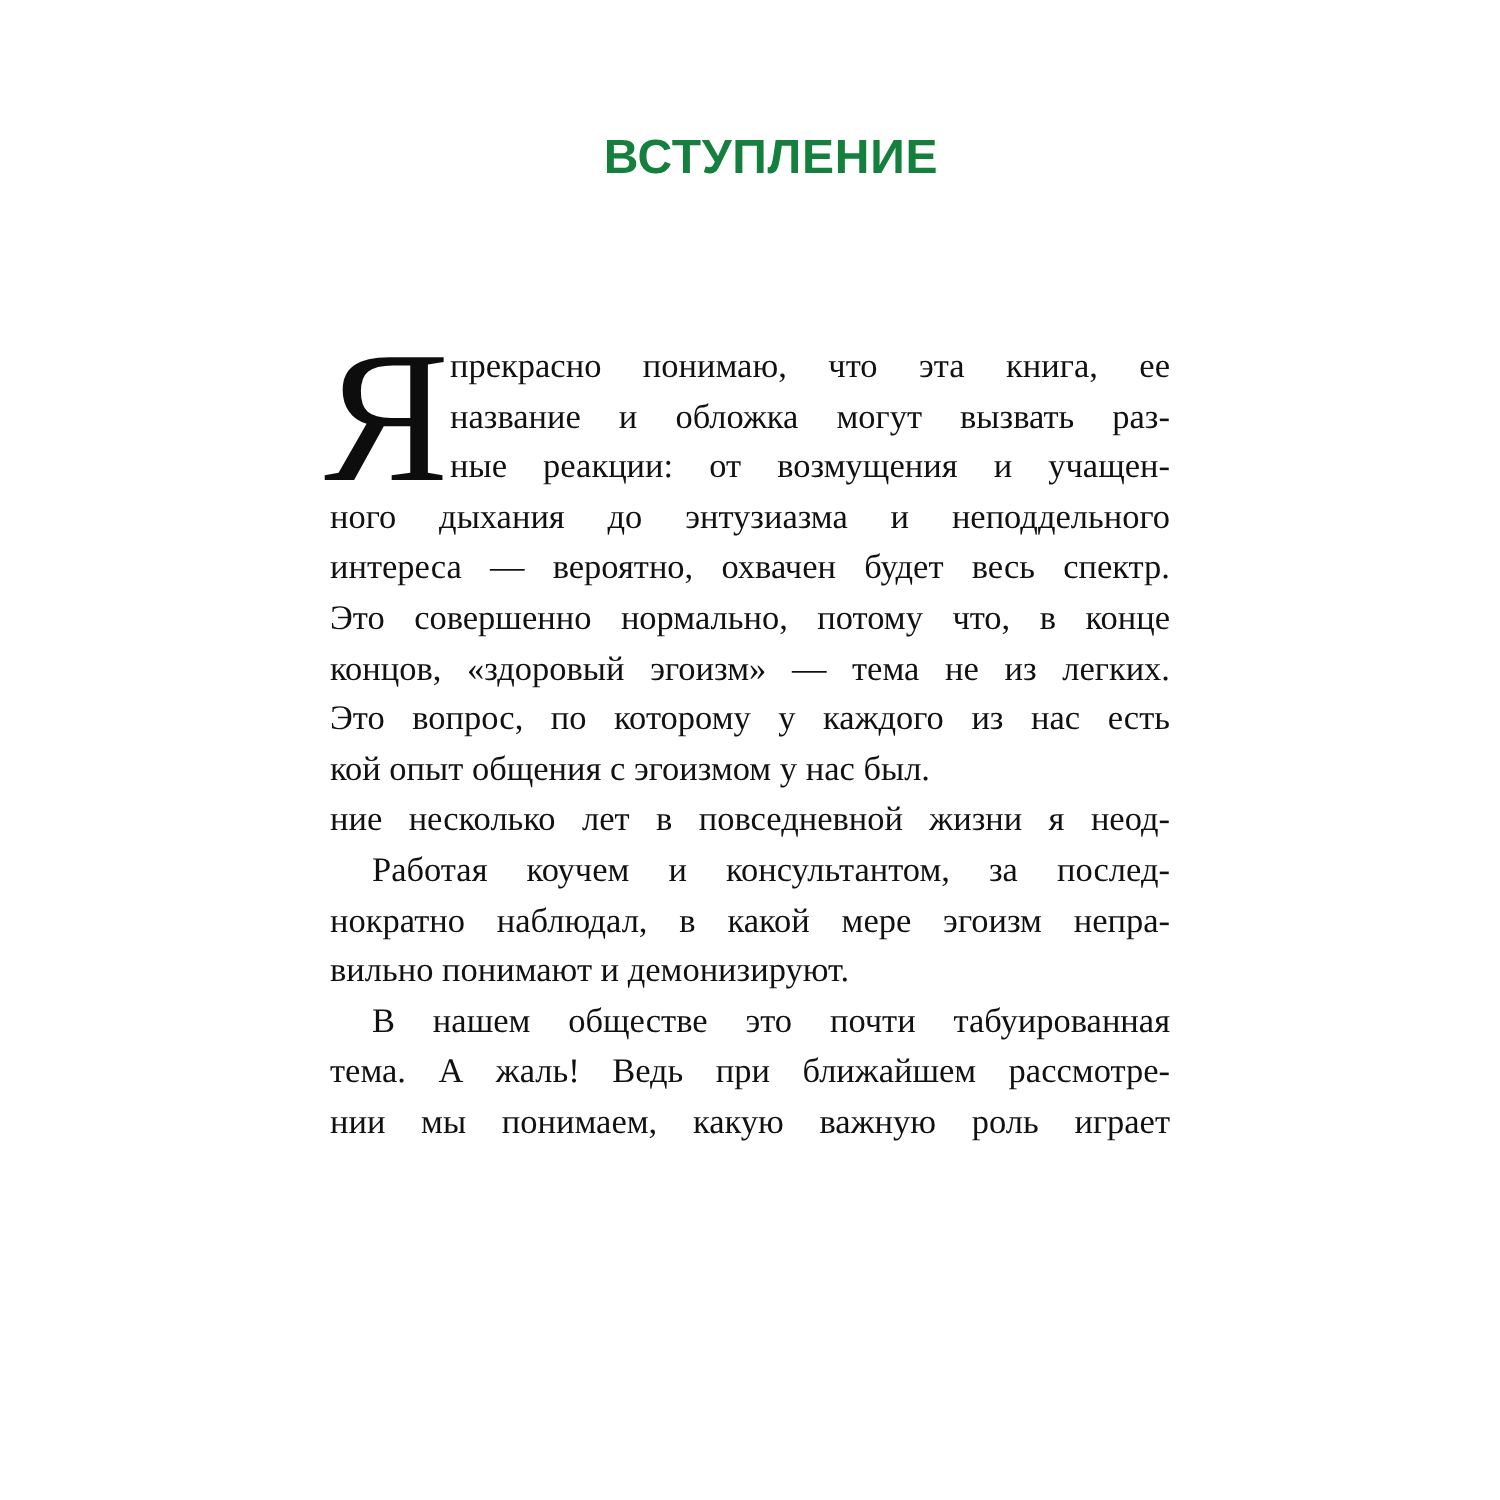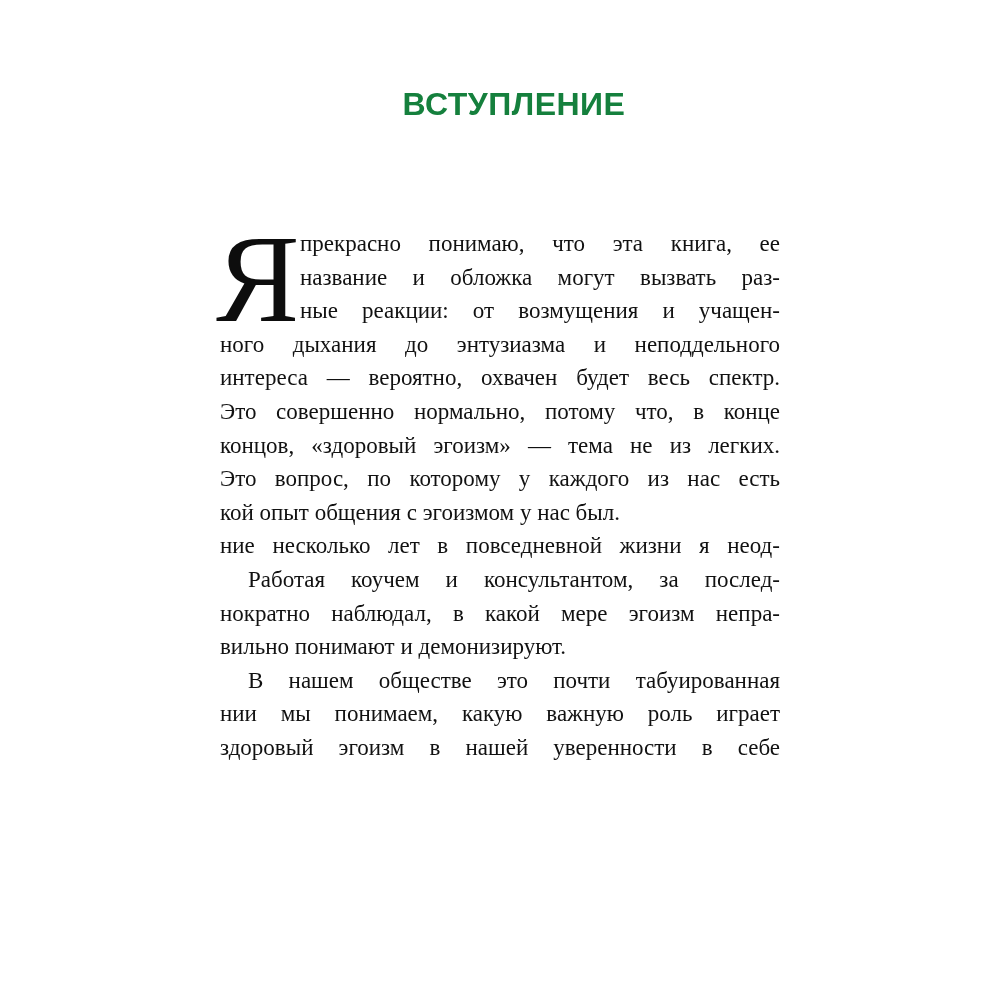--- a/index.html
+++ b/index.html
@@ -88,19 +88,19 @@
           <div class="line">ние несколько лет в повседневной жизни я неод-</div>
           <div class="line indent">Работая коучем и консультантом, за послед-</div>
           <div class="line">нократно наблюдал, в какой мере эгоизм непра-</div>
           <div class="line lastleft">вильно понимают и демонизируют.</div>
         </div>
     </div>
 
     <div class="para">
       <div>
           <div class="line indent">В нашем обществе это почти табуированная</div>
+          <div class="line">тема. А жаль! Ведь при ближайшем рассмотре-</div>
           <div class="line">нии мы понимаем, какую важную роль играет</div>
-          <div class="line">здоровый эгоизм в нашей уверенности в себе</div>
         </div>
     </div>
 
   </div>
 </div>
 
 </body></html>

